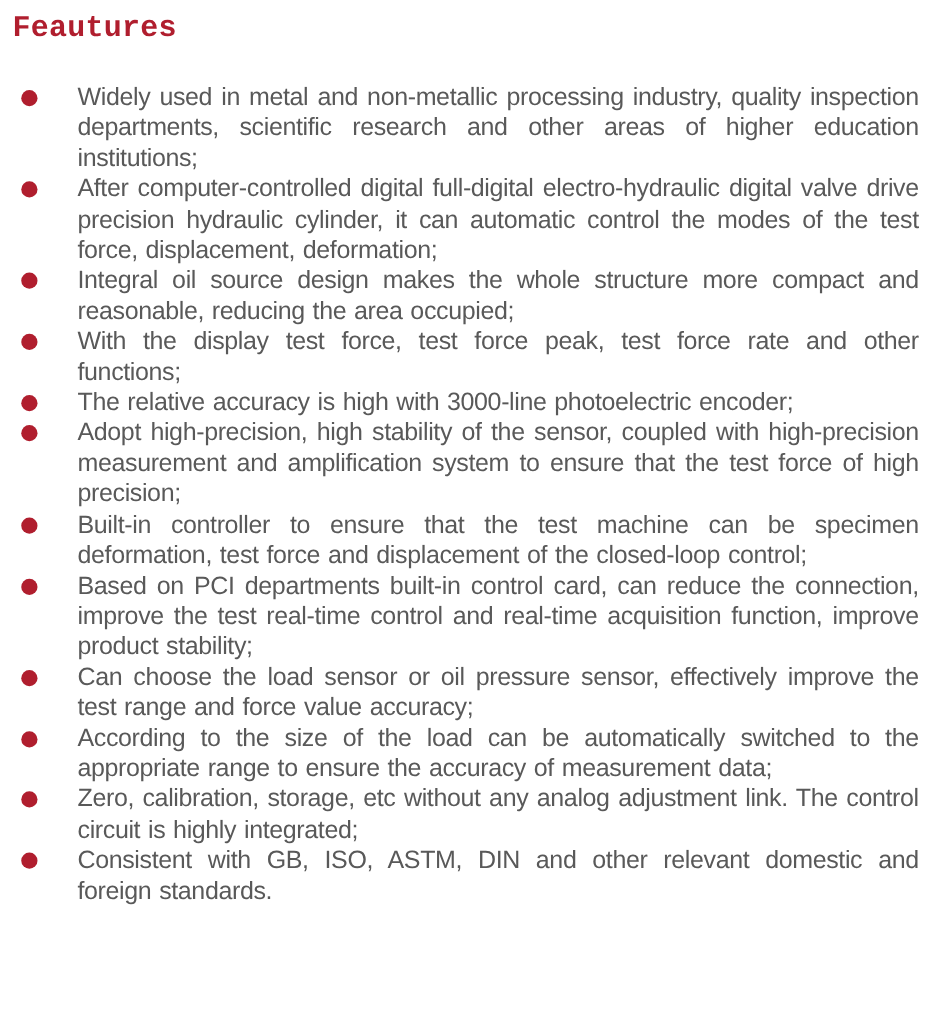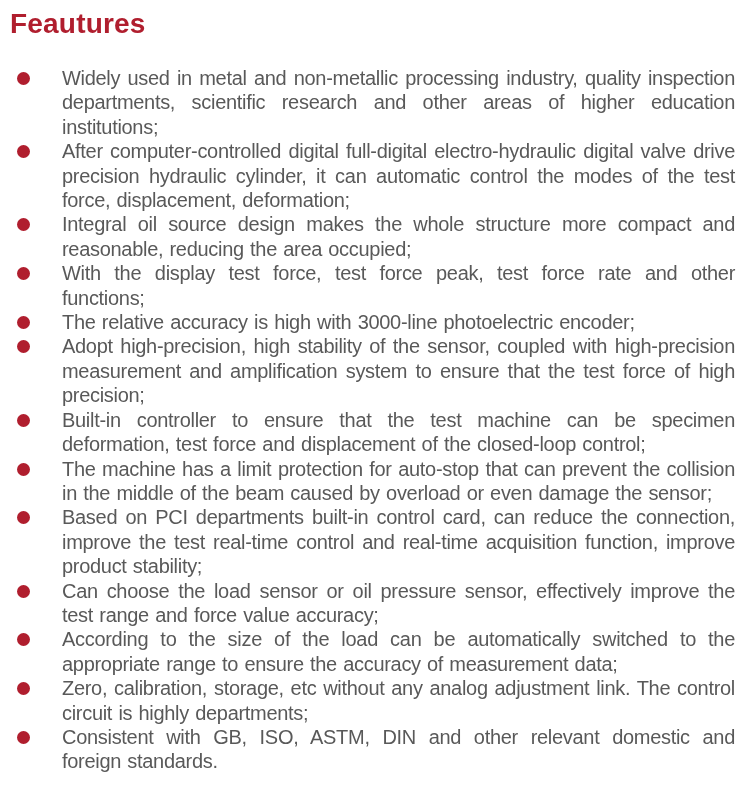--- a/index.html
+++ b/index.html
@@ -17,23 +17,23 @@
     font-family: "Liberation Sans", "DejaVu Sans", sans-serif;
     overflow-x: hidden;
   }
   .page {
     width: 750px;
     min-height: 808px;
     background: var(--bg);
     padding: 10px 15px 20px 10px;
   }
   .title {
-    font-family: Liberation Sans, sans-serif;
+    font-family: Liberation Mono, monospace;
     font-weight: bold;
-    font-size: 28px;
+    font-size: 24px;
     line-height: 28px;
     color: var(--accent);
     margin: 0 0 28px 0;
     letter-spacing: 0.2px;
   }
   .features {
     list-style: none;
     margin: 0;
     padding: 0;
   }
@@ -97,43 +97,39 @@
   <li class="feature-item">
     <span class="bullet"></span>
     <span class="feature-text">Adopt high-precision, high stability of the sensor, coupled with high-precision measurement and amplification system to ensure that the test force of high precision;</span>
   </li>
 
   <li class="feature-item">
     <span class="bullet"></span>
     <span class="feature-text">Built-in controller to ensure that the test machine can be specimen deformation, test force and displacement of the closed-loop control;</span>
   </li>
 
-  <li class="feature-item">
-    <span class="bullet"></span>
-    <span class="feature-text">The machine has a limit protection for auto-stop that can prevent the collision in the middle of the beam caused by overload or even damage the sensor;</span>
-  </li>
 
   <li class="feature-item">
     <span class="bullet"></span>
     <span class="feature-text">Based on PCI departments built-in control card, can reduce the connection, improve the test real-time control and real-time acquisition function, improve product stability;</span>
   </li>
 
   <li class="feature-item">
     <span class="bullet"></span>
     <span class="feature-text">Can choose the load sensor or oil pressure sensor, effectively improve the test range and force value accuracy;</span>
   </li>
 
   <li class="feature-item">
     <span class="bullet"></span>
     <span class="feature-text">According to the size of the load can be automatically switched to the appropriate range to ensure the accuracy of measurement data;</span>
   </li>
 
   <li class="feature-item">
     <span class="bullet"></span>
-    <span class="feature-text">Zero, calibration, storage, etc without any analog adjustment link. The control circuit is highly departments;</span>
+    <span class="feature-text">Zero, calibration, storage, etc without any analog adjustment link. The control circuit is highly integrated;</span>
   </li>
 
 
 
   <li class="feature-item">
     <span class="bullet"></span>
     <span class="feature-text">Consistent with GB, ISO, ASTM, DIN and other relevant domestic and foreign standards.</span>
   </li>
 </ul>
 </div>

